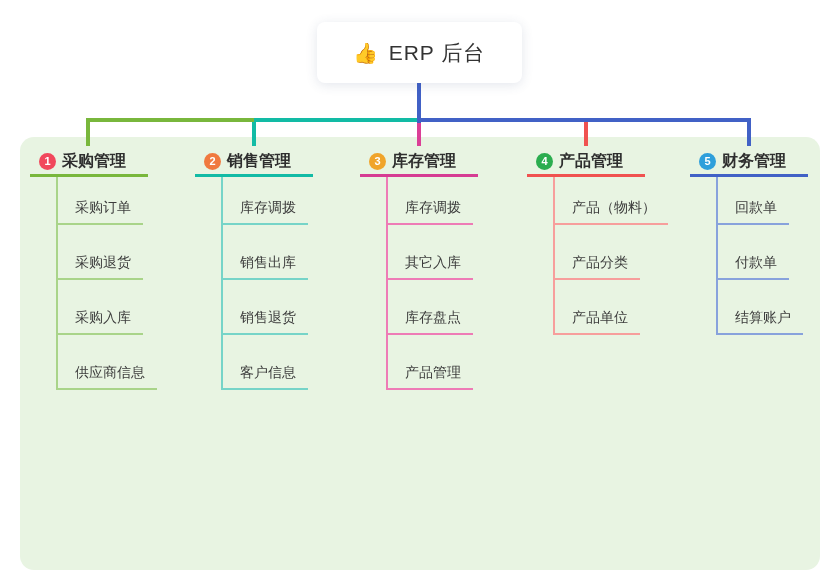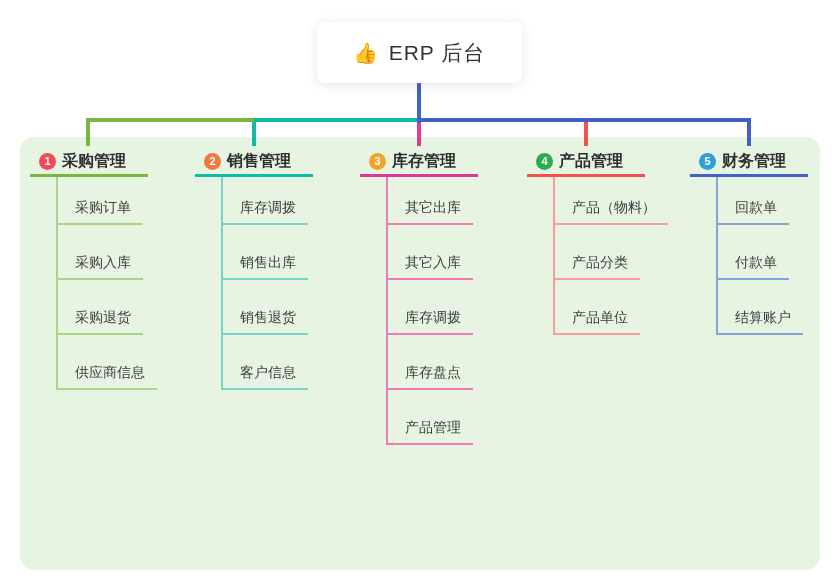--- a/index.html
+++ b/index.html
@@ -68,24 +68,24 @@
   <div class="branch b1" style="--main:#79B73C;--light:#A9D489;--badge:#F1485C">
     <div class="branch-header">
       <span class="badge">1</span>
       <span class="branch-title">采购管理</span>
     </div>
     <div class="children">
       <div class="child">
           <span class="child-label">采购订单</span>
         </div>
       <div class="child">
-          <span class="child-label">采购入库</span>
+          <span class="child-label">采购退货</span>
         </div>
       <div class="child">
-          <span class="child-label">采购退货</span>
+          <span class="child-label">采购入库</span>
         </div>
       <div class="child">
           <span class="child-label">供应商信息</span>
         </div>
     </div>
   </div>
 
   <div class="branch b2" style="--main:#12BBA5;--light:#76D4C8;--badge:#F0793F">
     <div class="branch-header">
       <span class="badge">2</span>
@@ -107,27 +107,24 @@
     </div>
   </div>
 
   <div class="branch b3" style="--main:#D63C93;--light:#EE7BB6;--badge:#F0A42A">
     <div class="branch-header">
       <span class="badge">3</span>
       <span class="branch-title">库存管理</span>
     </div>
     <div class="children">
       <div class="child">
-          <span class="child-label">其它出库</span>
+          <span class="child-label">库存调拨</span>
         </div>
       <div class="child">
           <span class="child-label">其它入库</span>
-        </div>
-      <div class="child">
-          <span class="child-label">库存调拨</span>
         </div>
       <div class="child">
           <span class="child-label">库存盘点</span>
         </div>
       <div class="child">
           <span class="child-label">产品管理</span>
         </div>
     </div>
   </div>
 

